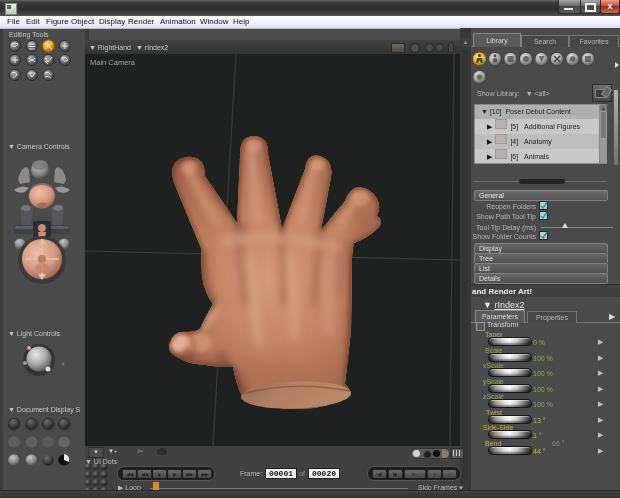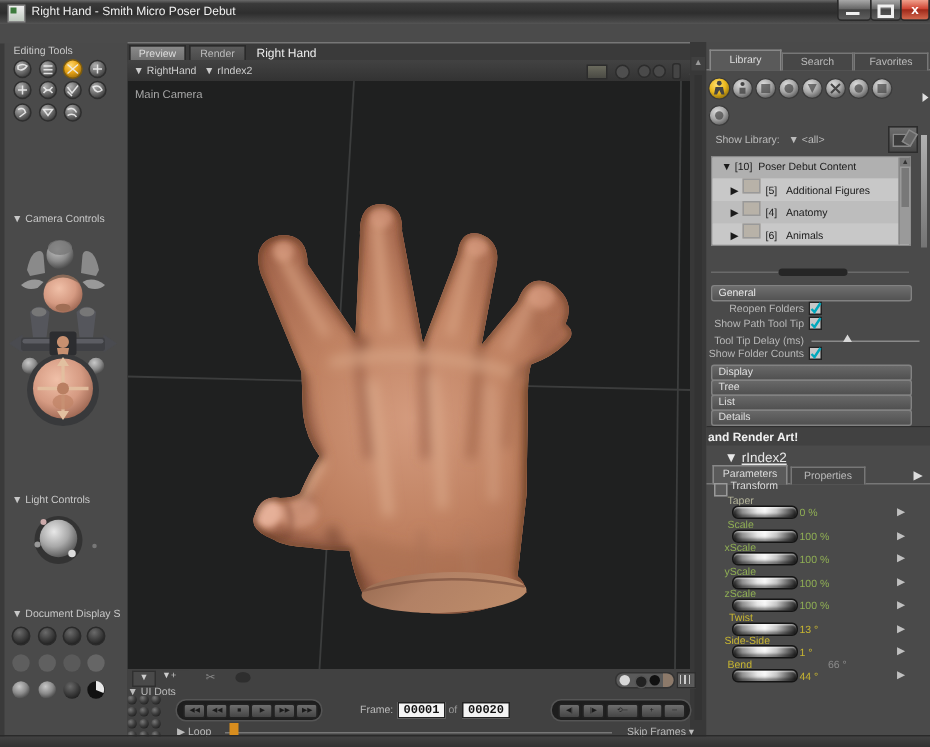--- a/index.html
+++ b/index.html
@@ -17,32 +17,44 @@
   .tbtn span{display:inline-block;transform:scale(0.9);}
 </style>
 </head>
 <body>
 <div id="root">
 
   <div class="abs" style="left:0;top:0;width:620px;height:16px;
        background:linear-gradient(#6a6a6a 0%,#3a3a3a 15%,#2e2e2e 55%,#484848 90%,#555 100%);"></div>
   <div class="abs" style="left:5px;top:3px;width:10px;height:10px;background:linear-gradient(#efefef,#bfc9bf);border:1px solid #888;"></div>
   <div class="abs" style="left:7px;top:5px;width:4px;height:4px;background:#3d7a3d;"></div>
-  <div class="abs" style="left:21px;top:2px;color:#f0f0f0;font-size:8px;line-height:11px;">Right Hand - Smith Micro Poser Debut</div>
 
   <div class="abs" style="left:558px;top:0;width:21px;height:13px;border-radius:0 0 3px 3px;
        background:linear-gradient(#a8a8a8,#666 45%,#444 50%,#5e5e5e);border:1px solid #2a2a2a;border-top:none;"></div>
   <div class="abs" style="left:564px;top:8px;width:9px;height:2px;background:#f0f0f0;"></div>
   <div class="abs" style="left:580px;top:0;width:19px;height:13px;border-radius:0 0 3px 3px;
        background:linear-gradient(#a8a8a8,#666 45%,#444 50%,#5e5e5e);border:1px solid #2a2a2a;border-top:none;"></div>
   <div class="abs" style="left:585px;top:3px;width:7px;height:5px;border:2px solid #f0f0f0;"></div>
   <div class="abs" style="left:600px;top:0;width:18px;height:13px;border-radius:0 0 3px 3px;
        background:linear-gradient(#f0a08c,#cf4533 45%,#a02a1a 50%,#d4694f);border:1px solid #2a2a2a;border-top:none;
        color:#fff;font-size:9px;font-weight:bold;text-align:center;line-height:12px;">x</div>
 
+  <div class="abs" style="left:0;top:16px;width:620px;height:12px;
+       background:linear-gradient(#ffffff,#e9ecf5 70%,#dee3f2);border-bottom:1px solid #b9bdc9;
+       color:#101010;font-size:8px;line-height:12px;">
+    <span style="position:absolute;left:7px;">File</span>
+    <span style="position:absolute;left:26px;">Edit</span>
+    <span style="position:absolute;left:46px;">Figure</span>
+    <span style="position:absolute;left:71px;">Object</span>
+    <span style="position:absolute;left:99px;">Display</span>
+    <span style="position:absolute;left:128px;">Render</span>
+    <span style="position:absolute;left:160px;">Animation</span>
+    <span style="position:absolute;left:200px;">Window</span>
+    <span style="position:absolute;left:233px;">Help</span>
+  </div>
 
   <div class="abs" style="left:0;top:29px;width:85px;height:469px;background:#4a4a4a;border-right:4px solid #3a3a3a;">
     <div class="abs" style="left:0;top:0;width:3px;height:469px;background:#3a3a3a;"></div>
   </div>
   <div class="abs lbl" style="left:9px;top:31px;">Editing Tools</div>
   <svg class="abs" style="left:0;top:28px;" width="85" height="470" viewBox="0 0 85 470">
     <defs>
       <radialGradient id="toolC" cx="35%" cy="30%" r="75%">
         <stop offset="0%" stop-color="#b0b0b0"></stop>
           <stop offset="55%" stop-color="#6e6e6e"></stop>
@@ -157,27 +169,20 @@
       <circle cx="31.5" cy="432" r="5.8" fill="url(#grayH)"></circle>
       <circle cx="48" cy="432" r="5.8" fill="url(#darkS)"></circle>
       <circle cx="64" cy="432" r="5.8" fill="#111"></circle>
       <path d="M64 426 a5.8 5.8 0 0 1 5 8 l-5 -2 z" fill="#e8e8e8"></path>
     </g>
   </svg>
   <div class="abs lbl" style="left:8px;top:143px;">▼ Camera Controls</div>
   <div class="abs lbl" style="left:8px;top:330px;">▼ Light Controls</div>
   <div class="abs lbl" style="left:8px;top:406px;">▼ Document Display S</div>
 
-  <div class="abs" style="left:85px;top:28px;width:378px;height:12px;background:#3a3a3a;border-top:1px solid #777;">
-    <div class="abs" style="left:1px;top:1px;width:36px;height:11px;background:linear-gradient(#8a8a8a,#6a6a6a);
-         border:1px solid #2a2a2a;border-bottom:none;color:#ddd;font-size:7px;line-height:11px;text-align:center;">Preview</div>
-    <div class="abs" style="left:41px;top:1px;width:36px;height:11px;background:linear-gradient(#5c5c5c,#474747);
-         border:1px solid #2a2a2a;border-bottom:none;color:#bbb;font-size:7px;line-height:11px;text-align:center;">Render</div>
-    <div class="abs" style="left:86px;top:1px;color:#eee;font-size:8px;line-height:11px;">Right Hand</div>
-  </div>
 
   <div class="abs" style="left:85px;top:40px;width:378px;height:14px;background:linear-gradient(#424242,#333);">
     <span class="abs" style="left:4px;top:4px;color:#ccc;font-size:7px;">▼ RightHand</span>
     <span class="abs" style="left:51px;top:4px;color:#ccc;font-size:7px;">▼ rIndex2</span>
 
     <div class="abs" style="left:306px;top:3px;width:12px;height:8px;background:linear-gradient(#6a6a5d,#4a4a44);border:1px solid #2c2c2c;"></div>
     <div class="abs" style="left:325px;top:3px;width:8px;height:8px;border-radius:50%;background:#4e4e4e;border:1px solid #2c2c2c;"></div>
     <div class="abs" style="left:340px;top:3px;width:7px;height:7px;border-radius:50%;background:#4a4a4a;border:1px solid #2c2c2c;"></div>
     <div class="abs" style="left:350px;top:3px;width:7px;height:7px;border-radius:50%;background:#4a4a4a;border:1px solid #2c2c2c;"></div>
     <div class="abs" style="left:363px;top:2px;width:4px;height:9px;border-radius:2px;background:#454545;border:1px solid #2c2c2c;"></div>

